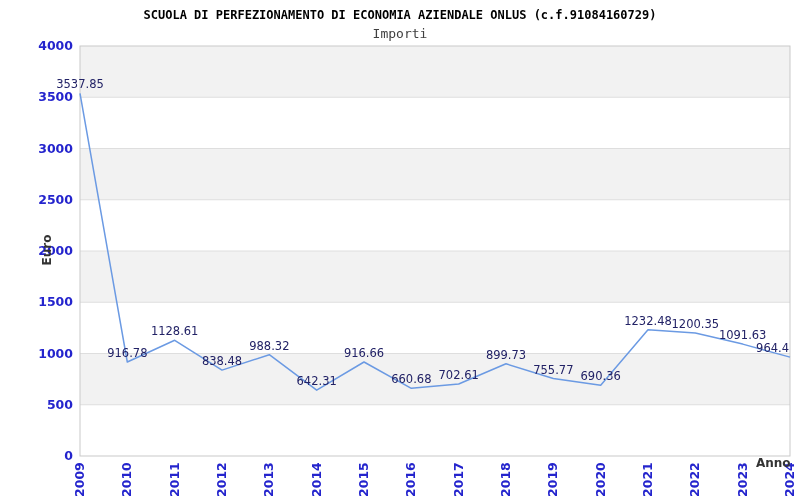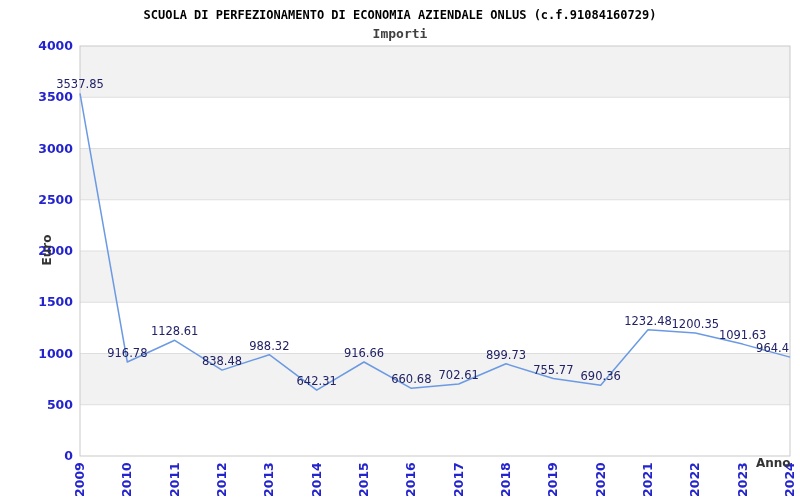--- a/index.html
+++ b/index.html
@@ -29,21 +29,21 @@
     white-space: nowrap;
   }
   .chart-subtitle {
     position: absolute;
     top: 26px;
     left: 0;
     width: 100%;
     text-align: center;
     font-family: "DejaVu Sans Mono", "Liberation Mono", monospace;
     font-size: 13px;
-    font-weight: bold;
+    font-weight: normal;
     color: #404040;
     white-space: nowrap;
   }
   .y-axis-title {
     position: absolute;
     left: 47px;
     top: 250px;
     transform: translate(-50%, -50%) rotate(-90deg);
     font-size: 12px;
     font-weight: bold;

